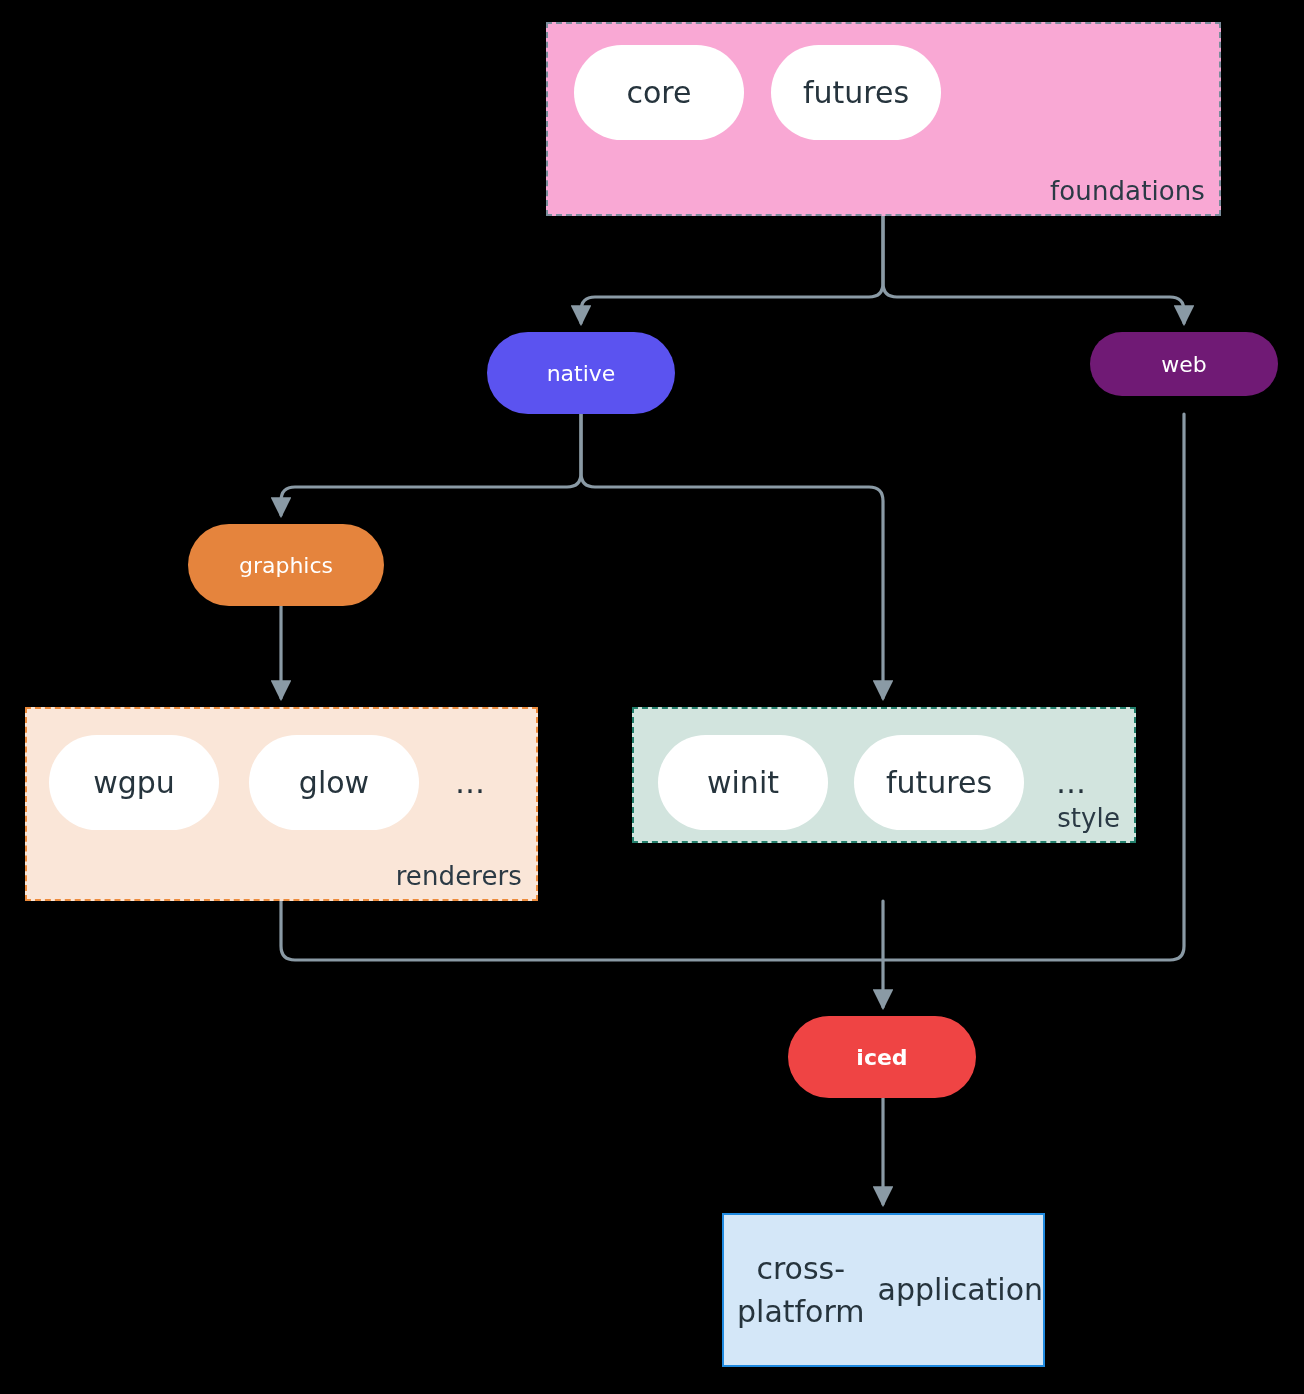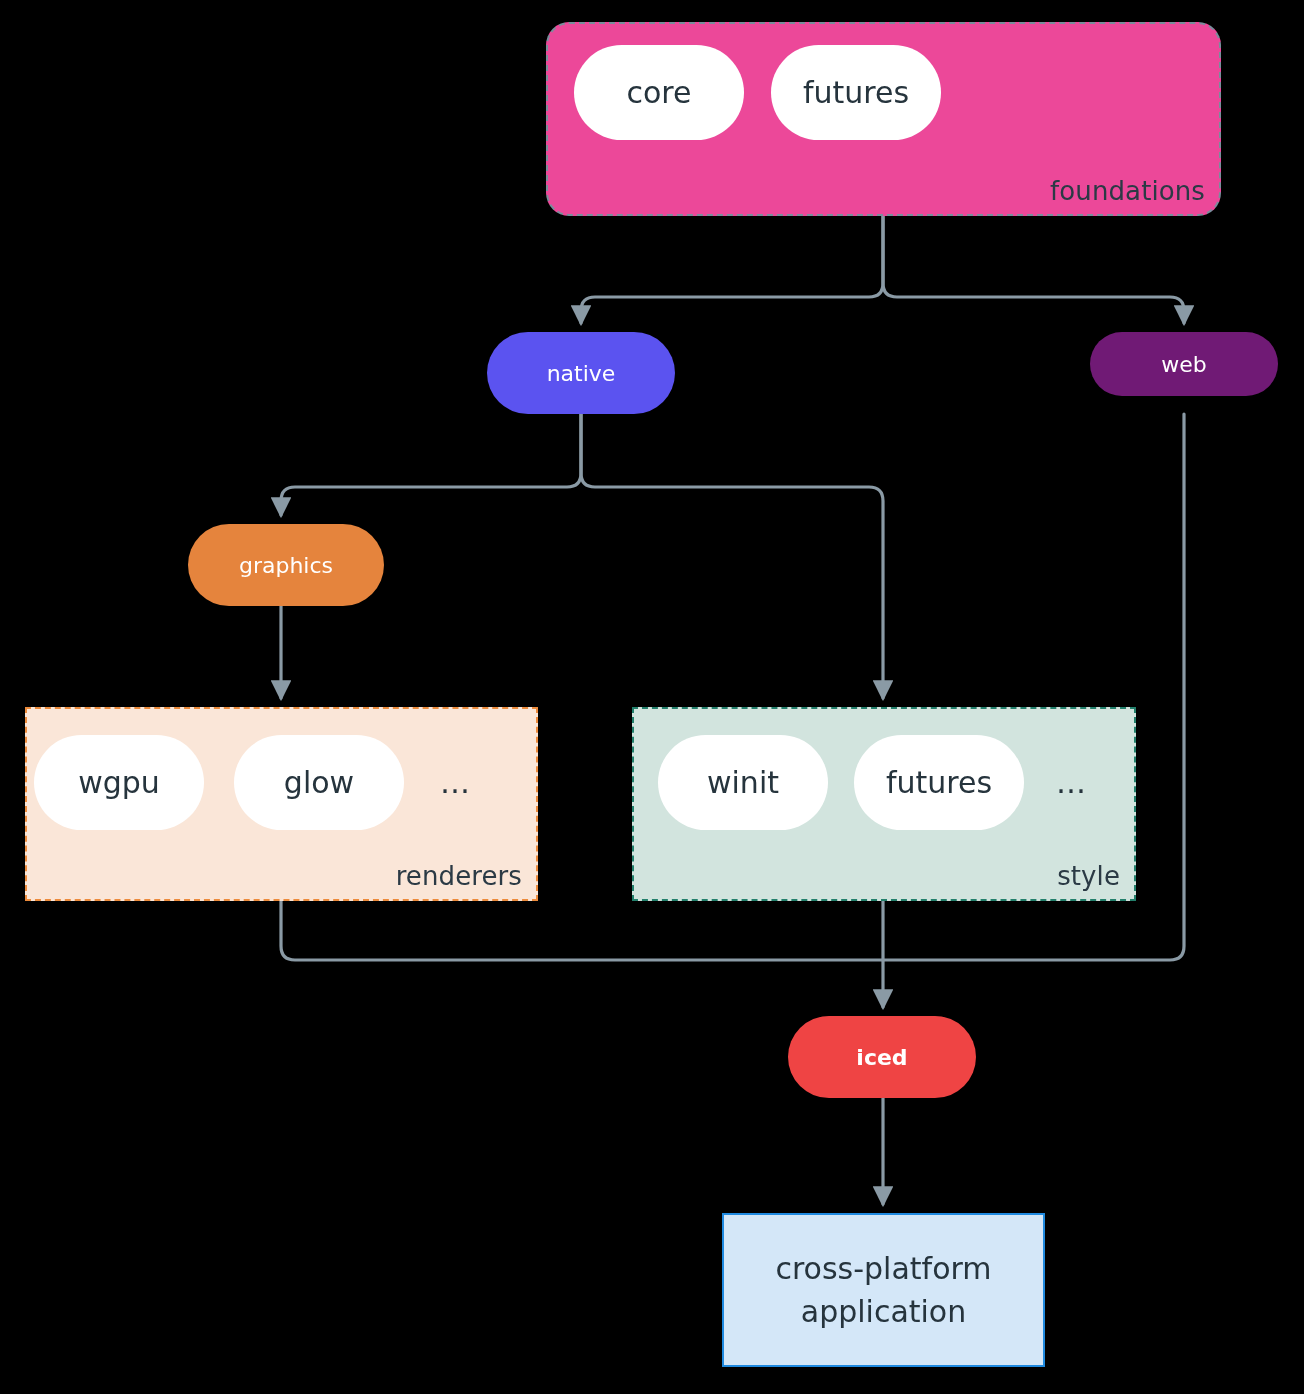--- a/index.html
+++ b/index.html
@@ -49,50 +49,49 @@
     top: 0;
     display: flex;
     align-items: center;
   }
 
   #group-foundations {
     left: 546px;
     top: 22px;
     width: 675px;
     height: 194px;
-    background: #ec4899;
+    background: #f9a8d4;
     border-color: #7a8d9c;
-    border-radius: 23px;
   }
   #group-foundations .pill-row {
     left: 26px;
     top: 21px;
     gap: 27px;
   }
 
   #group-renderers {
     left: 25px;
     top: 707px;
     width: 513px;
     height: 194px;
     background: #fae6d8;
     border-color: #ec8b3c;
   }
   #group-renderers .pill-row {
-    left: 7px;
+    left: 22px;
     top: 26px;
     gap: 30px;
   }
   #group-renderers .group-label { color: #2b3a45; }
 
   #group-shells {
     left: 632px;
     top: 707px;
     width: 504px;
-    height: 194px;
+    height: 136px;
     background: #d2e4de;
     border-color: #23806c;
   }
   #group-shells .pill-row {
     left: 24px;
     top: 26px;
     gap: 26px;
   }
 
   
@@ -164,21 +163,21 @@
   #node-app {
     position: absolute;
     left: 722px;
     top: 1213px;
     width: 323px;
     height: 154px;
     box-sizing: border-box;
     background: #d4e7f8;
     border: 2px solid #1f8ae0;
     display: flex;
-    flex-direction: column;
+    flex-direction: row;
     align-items: center;
     justify-content: center;
     color: #26343d;
     font-size: 30px;
     line-height: 1.45;
     text-align: center;
   }
 </style>
 </head>
 <body>

